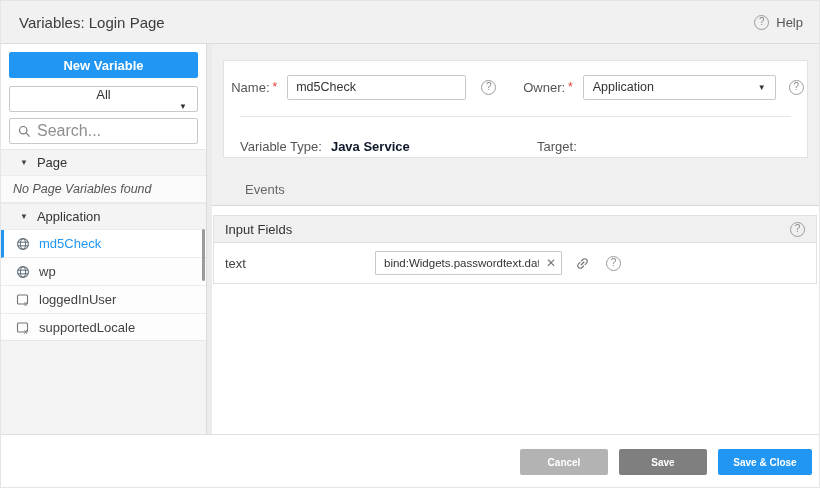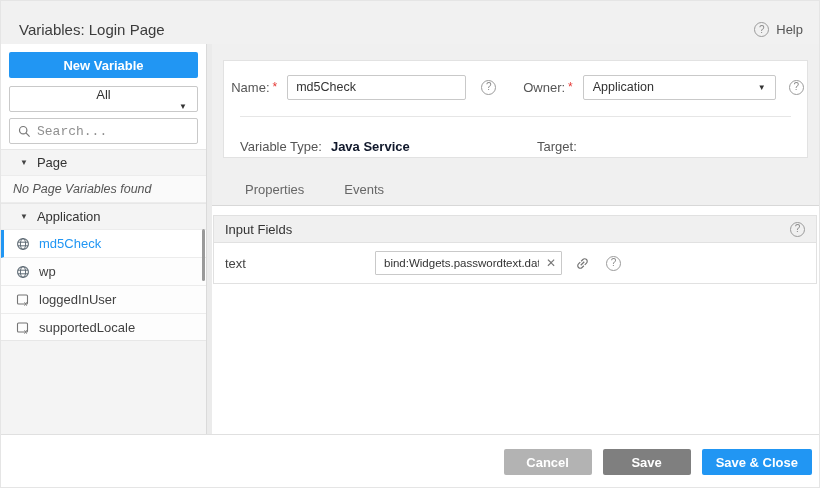--- a/index.html
+++ b/index.html
@@ -4,21 +4,21 @@
 <style>
   * { margin:0; padding:0; box-sizing:border-box; }
   html,body { background:#fff; }
   .app {
     position:relative; width:820px; height:488px; overflow:hidden;
     font-family:"Liberation Sans", sans-serif; background:#fff; color:#333;
     border:1px solid #e5e5e5;
   }
   
   .hdr {
-    position:absolute; left:0; top:0; width:820px; height:58px;
+    position:absolute; left:0; top:0; width:820px; height:43px;
     background:#f1f1f1; border-bottom:1px solid #dcdcdc;
     display:flex; align-items:center; padding:0 18px;
   }
   .hdr-title { font-size:15px; color:#3c3c3c; }
   .hdr-help { margin-left:auto; display:flex; align-items:center; gap:7px; color:#555; font-size:13px; cursor:pointer; }
   .qmark {
     width:15px; height:15px; border:1px solid #9b9b9b; border-radius:50%;
     display:inline-flex; align-items:center; justify-content:center;
     font-size:10px; color:#8a8a8a; line-height:1; flex:0 0 auto; background:transparent;
   }
@@ -40,21 +40,21 @@
     border:1px solid #c9c9c9; border-radius:2px; background:#fff;
     display:flex; align-items:center; padding:0 10px; font-size:13px; color:#333; cursor:pointer;flex-direction:column;
   }
   .filter-caret { margin-left:auto; font-size:8px; color:#333; }
   .search-box {
     position:absolute; left:8px; top:74px; width:189px; height:26px;
     border:1px solid #c9c9c9; border-radius:2px; background:#fff;
     display:flex; align-items:center; padding:0 8px; gap:6px;
   }
   .search-box input {
-    border:none; outline:none; width:140px; font-family:Liberation Mono, monospace; font-size:13px; color:#555;
+    border:none; outline:none; width:140px; font-family:Liberation Sans, sans-serif; font-size:16px; color:#555;
   }
   .search-box input::placeholder { color:#8f8f8f; }
   .var-list { position:absolute; left:0; top:105px; width:205px; }
   .row { height:27px; display:flex; align-items:center; border-bottom:1px solid #ececec; }
   .sec-head { background:#f4f4f4; padding-left:19px; gap:9px; border-top:1px solid #e7e7e7; cursor:pointer; }
   .sec-caret { font-size:8px; color:#444; }
   .sec-label { font-size:13px; color:#333; }
   .empty-row { background:#fafafa; padding-left:12px; font-size:12.5px; font-style:italic; color:#555; }
   .item { background:#fdfdfd; padding-left:15px; gap:9px; height:28px; cursor:pointer; }
   .item .lbl { font-size:13px; color:#424242; }
@@ -138,21 +138,21 @@
   .link-icon { margin-left:13px; }
   .row-q { margin-left:16px; }
   
   .footer {
     position:absolute; left:0; top:433px; width:820px; height:55px;
     background:#fff; border-top:1px solid #e0e0e0;
     display:flex; align-items:center; justify-content:flex-end; gap:11px; padding-right:9px;
   }
   .btn {
     height:26px; min-width:88px; border:none; border-radius:2px; color:#fff;
-    font-family:inherit; font-size:13px; font-weight:bold; cursor:pointer; padding:0 14px;
+    font-family:inherit; font-size:10px; font-weight:bold; cursor:pointer; padding:0 14px;
   }
   .btn-cancel { background:#b3b3b3; }
   .btn-save { background:#7f7f7f; }
   .btn-saveclose { background:#2196f3; min-width:94px; }
   svg { display:block; }
 </style>
 </head>
 <body>
 
 <div class="app">
@@ -276,21 +276,20 @@
           </span>
           <span class="pair tg">
             <span class="flabel">Target:</span>
           </span>
         </div>
 
       </div>
     </div>
 
     <div class="tabbar">
-      <div class="tab">Properties</div>
       <div class="tab">Events</div>
     </div>
 
     <div class="content">
       <div class="section">
         <div class="sec-hdr">
           <span class="sec-title">Input Fields</span>
           <span class="qmark">?</span>
         </div>
         <div class="sec-body">

